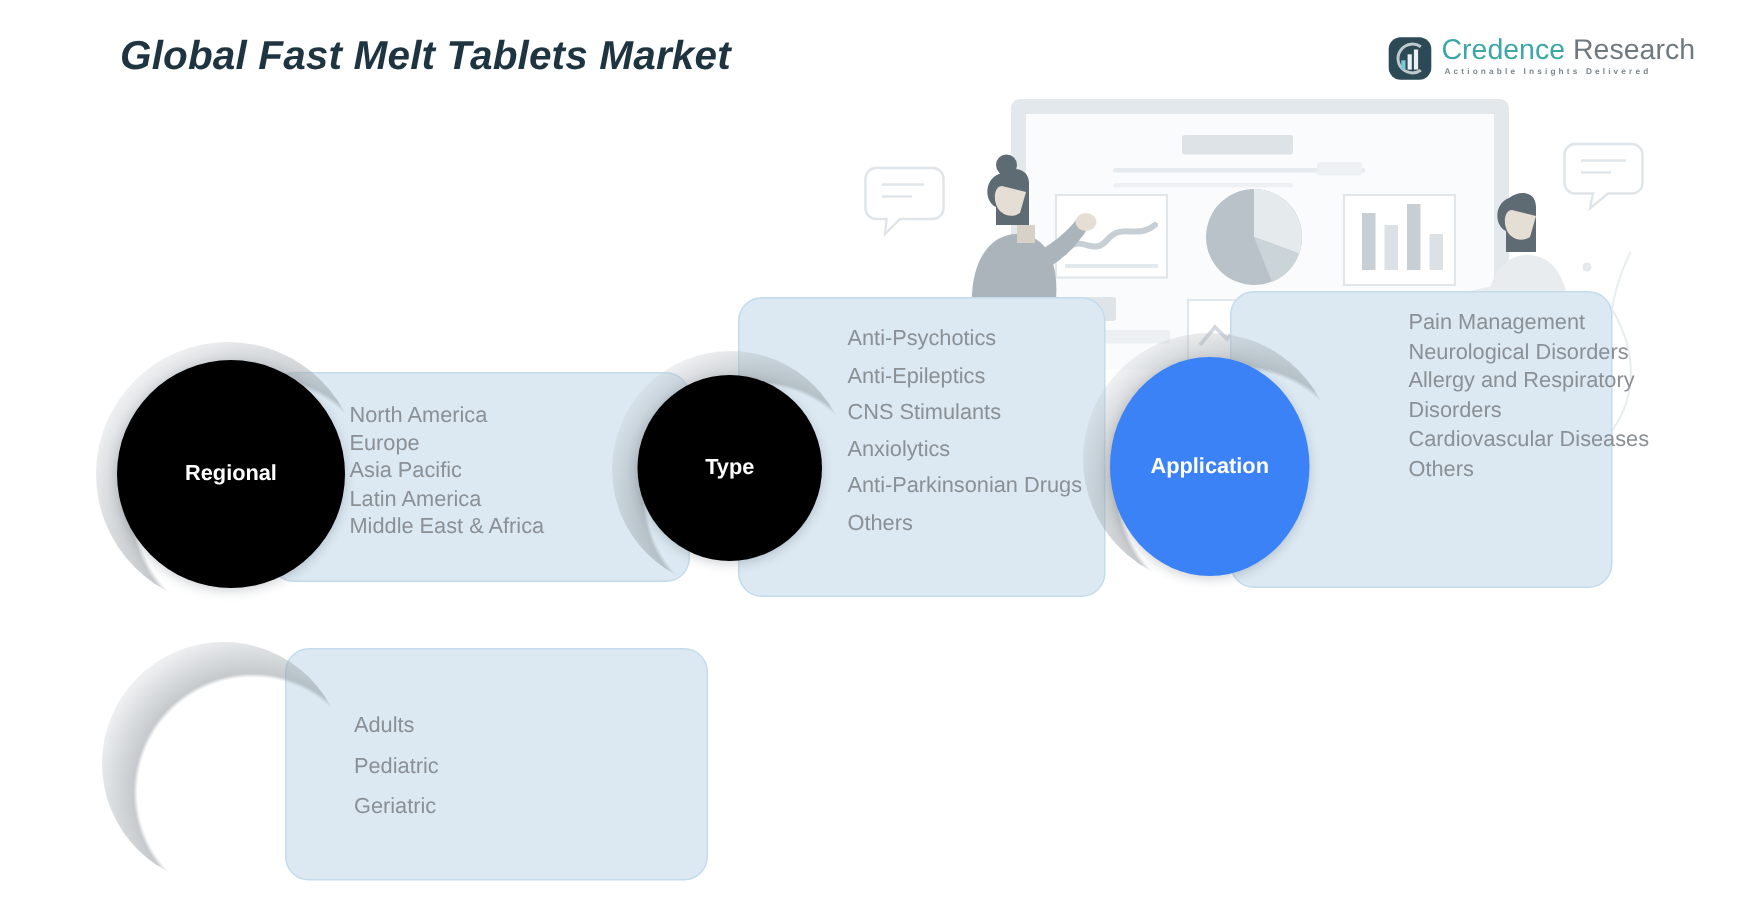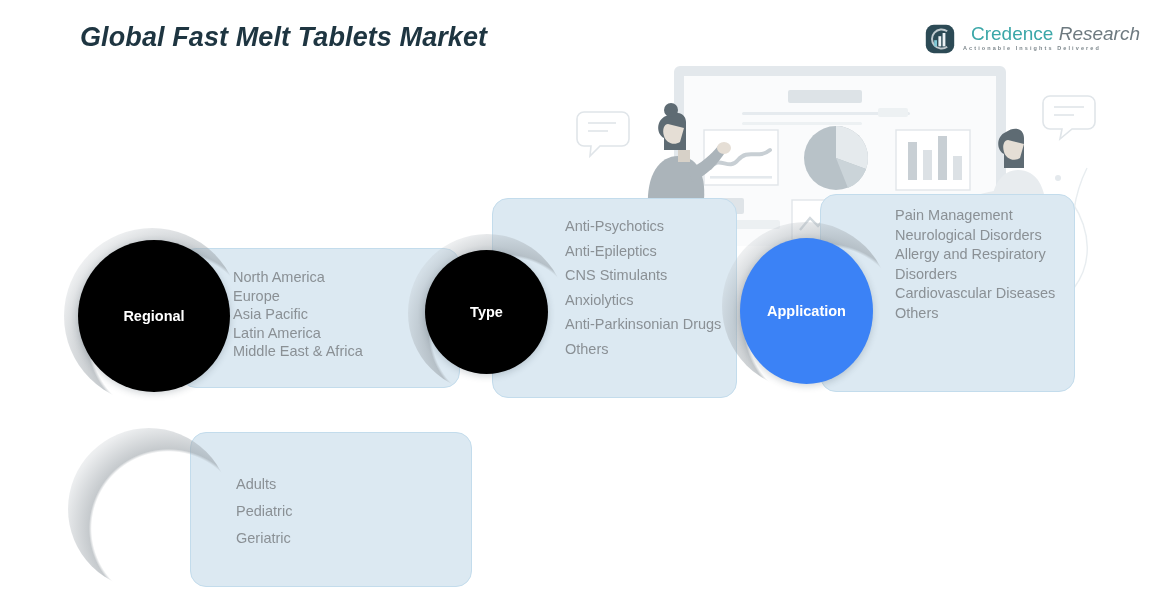--- a/index.html
+++ b/index.html
@@ -24,22 +24,22 @@
   .subtitle{
     position:absolute;left:73px;top:70px;
     font-size:21px;font-weight:bold;font-style:italic;
     color:#3BA7A8;line-height:28px;white-space:pre-line;z-index:6;
   }
 
   
   .logo{position:absolute;left:925px;top:24px;width:185px;height:34px;z-index:7;}
   .logo-mark{position:absolute;left:0;top:0;width:30px;height:30px;}
   .logo-word{position:absolute;left:36px;top:-1px;font-size:19px;white-space:nowrap;}
-  .logo-word .c1{color:#3BA7A8;margin-left:10px;}
-  .logo-word .c2{color:#6E7A80;font-style:italic;}
+  .logo-word .c1{color:#3BA7A8;}
+  .logo-word .c2{color:#6E7A80;}
   .logo-tag{
     position:absolute;left:38px;top:21px;
     font-size:5.5px;color:#7D878C;letter-spacing:2.1px;white-space:nowrap;
     font-weight:bold;
   }
 
   
   .group{position:absolute;z-index:4;}
   .panel{
     position:absolute;
@@ -216,21 +216,21 @@
 CNS Stimulants
 Anxiolytics
 Anti-Parkinsonian Drugs
 Others</div>
   </div>
 
   <div class="group" id="g-application">
     <div class="panel"></div>
     <div class="ring"></div>
     <div class="circle">Application</div>
-    <div class="panel-list" style="line-height:19.5px;">Pain Management
+    <div class="panel-list" style="line-height:19.5px;margin-left:44px;">Pain Management
 Neurological Disorders
 Allergy and Respiratory Disorders
 Cardiovascular Diseases
 Others</div>
   </div>
 
   <div class="group" id="g-agegroup">
     <div class="panel"></div>
     <div class="ring"></div>
     <div class="panel-list">Adults

